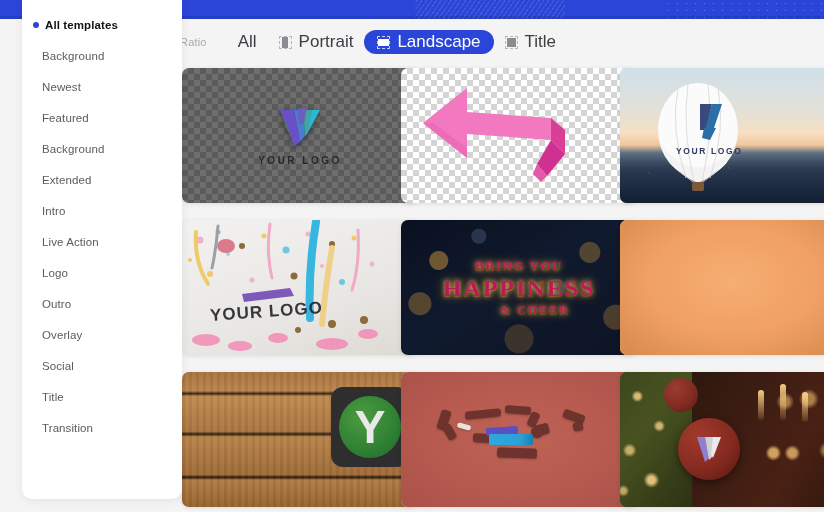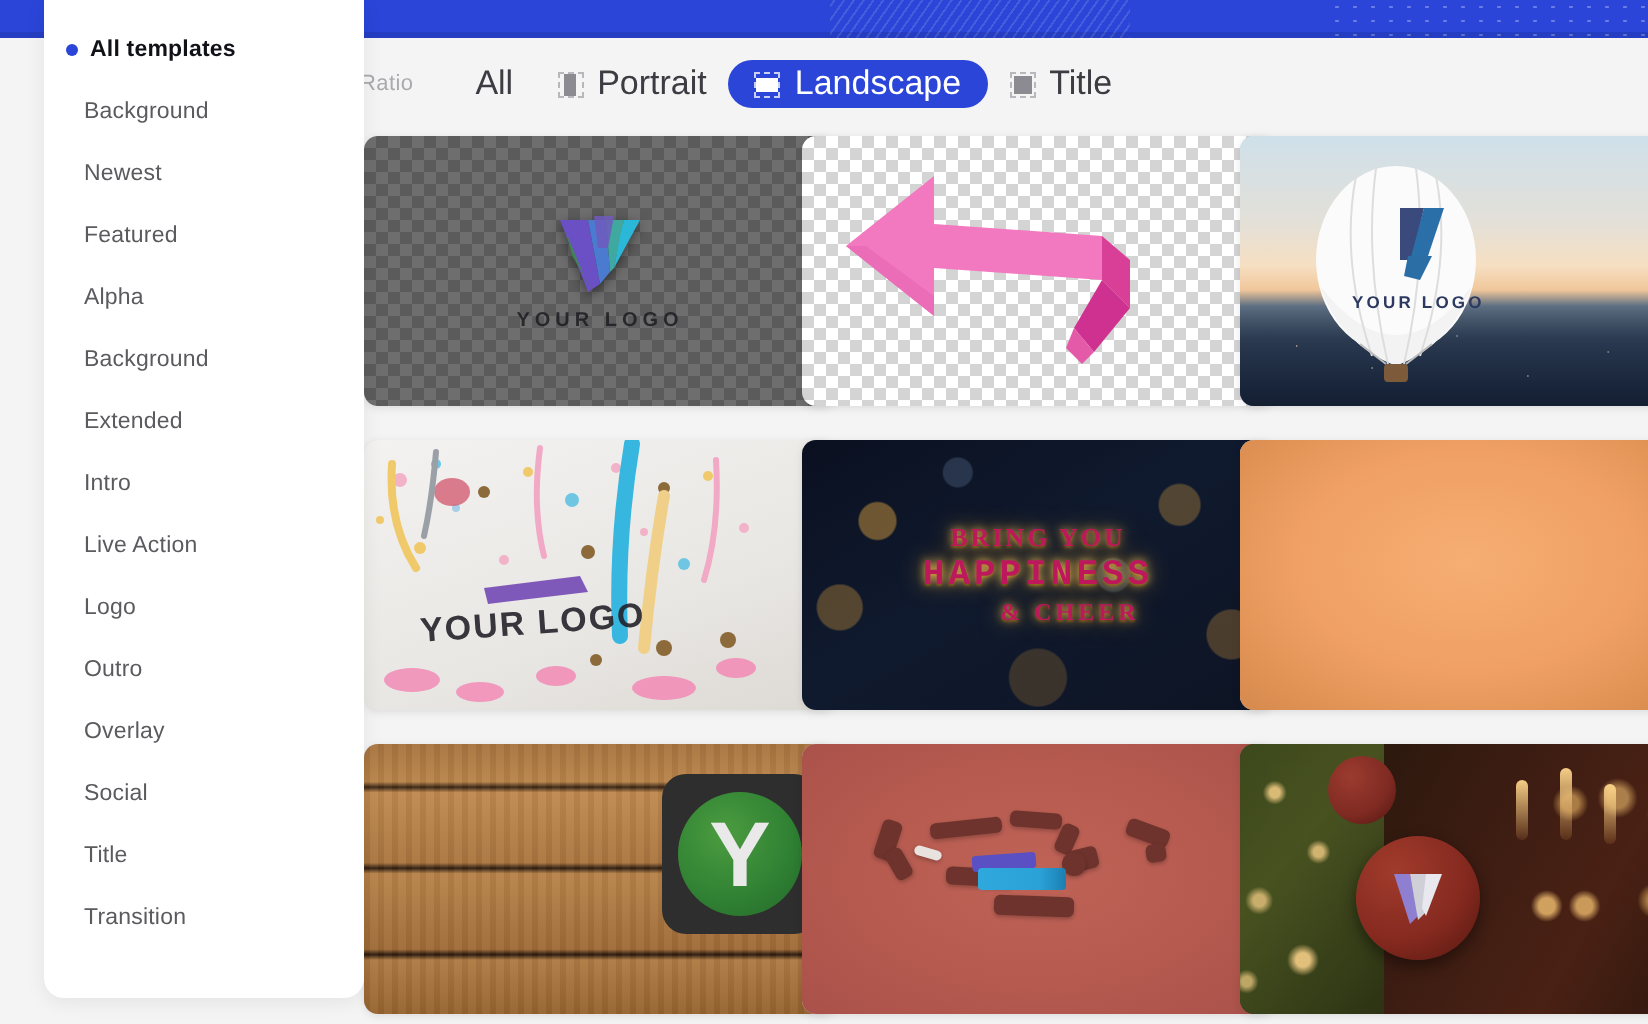--- a/index.html
+++ b/index.html
@@ -179,21 +179,21 @@
     position: absolute; inset: 0;
     display: flex; flex-direction: column; align-items: center; justify-content: center;
     gap: 1px;
   }
   .gold {
     font-family: "Liberation Serif", serif; font-weight: bold;
     color: #be185d; letter-spacing: 1.5px;
     text-shadow: 0 0 5px rgba(255,205,90,.95), 0 0 12px rgba(255,180,50,.6), 0 1px 1px rgba(90,55,5,.8);
   }
   .gold.l1 { font-size: 13px; }
-  .gold.l2 { font-size: 18px; letter-spacing: 2px; font-family: Liberation Mono, monospace; }
+  .gold.l2 { font-size: 24px; letter-spacing: 2px; }
   .gold.l3 { font-size: 12px; letter-spacing: 2px; margin-left: 32px; }
 
   
   .orange-bg {
     position: absolute; inset: 0;
     background: radial-gradient(ellipse 75% 85% at 48% 45%, #f6ae72 0%, #f0a064 48%, #d88b4e 88%, #c67c43 100%);
   }
 
   
   .wood-bg {
@@ -293,23 +293,20 @@
       <span>All templates</span>
     </div>
     <div class="nav-item">
       <span>Background</span>
     </div>
     <div class="nav-item">
       <span>Newest</span>
     </div>
     <div class="nav-item">
       <span>Featured</span>
-    </div>
-    <div class="nav-item">
-      <span>Alpha</span>
     </div>
     <div class="nav-item">
       <span>Background</span>
     </div>
     <div class="nav-item">
       <span>Extended</span>
     </div>
     <div class="nav-item">
       <span>Intro</span>
     </div>

